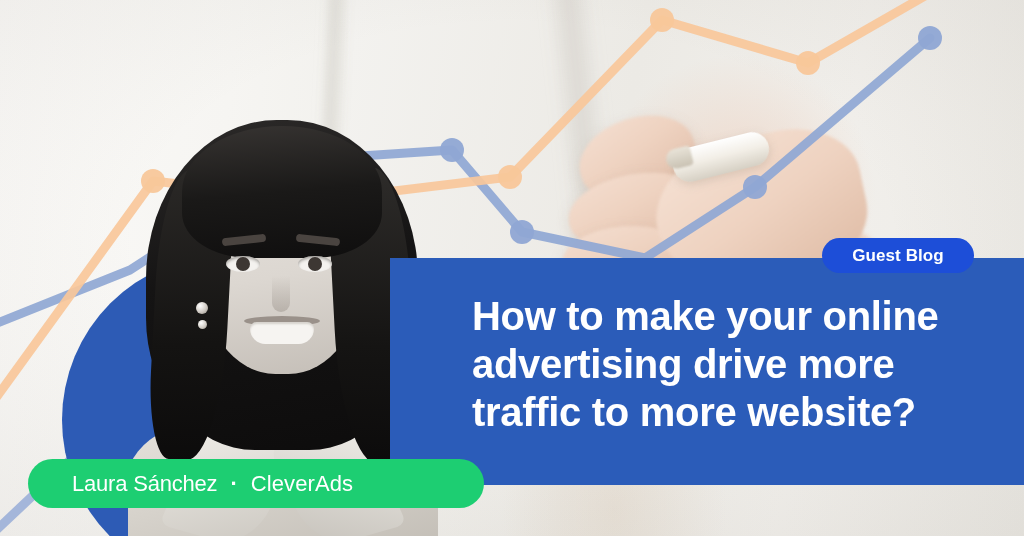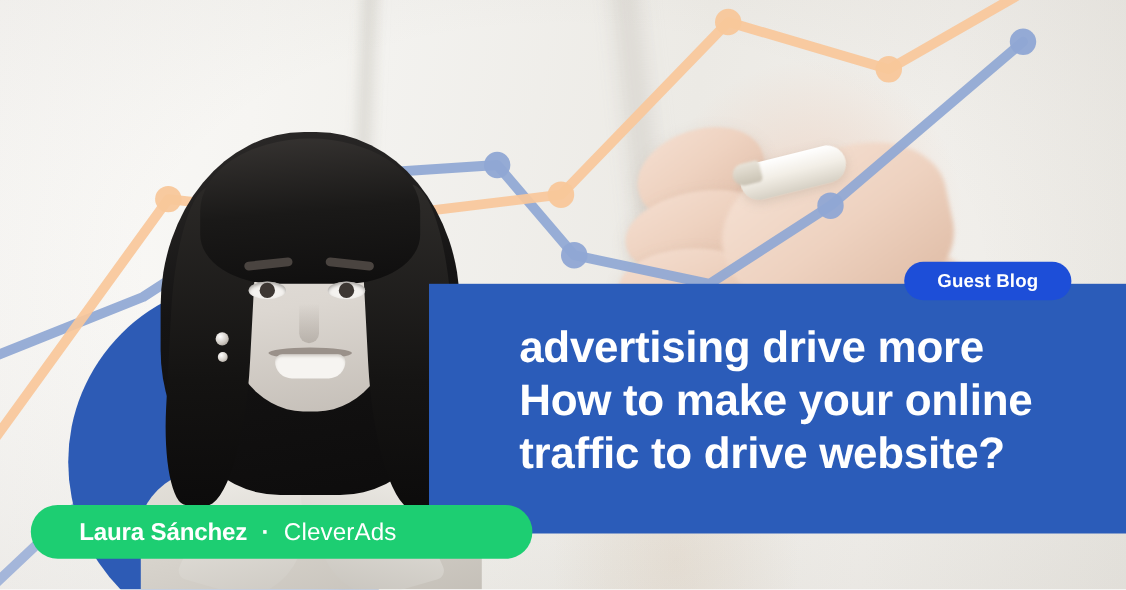--- a/index.html
+++ b/index.html
@@ -285,21 +285,21 @@
     background: #1dce72;
     border-radius: 25px;
     display: flex;
     align-items: center;
     padding-left: 44px;
     box-sizing: border-box;
     color: #ffffff;
     font-size: 22px;
     white-space: nowrap;
   }
-  .author-name { font-weight: bold; letter-spacing: -0.2px; }
+  .author-name { font-weight: normal; letter-spacing: -0.2px; }
   .author-sep { margin: 0 13px; font-weight: bold; }
   .author-org { font-weight: normal; letter-spacing: 0.1px; }
 </style>
 </head>
 <body>
 
 <div class="banner">
 
   <div class="photo-bg"></div>
   <div class="photo-shade-left"></div>
@@ -359,23 +359,23 @@
     <div class="p-nose"></div>
     <div class="p-lip"></div>
     <div class="p-mouth"></div>
     <div class="p-earring"></div>
     <div class="p-earring2"></div>
   </div>
 
   <div class="blue-banner"></div>
 
   <div class="headline">
+    <span class="line">How to make your online</span>
     <span class="line">advertising drive more</span>
-    <span class="line">How to make your online</span>
-    <span class="line">traffic to drive website?</span>
+    <span class="line">traffic to more website?</span>
   </div>
 
   <div class="guest-pill">
     <span>Guest Blog</span>
   </div>
 
   <div class="author-pill">
     <span class="author-name">Laura Sánchez</span>
     <span class="author-sep">·</span>
     <span class="author-org">CleverAds</span>

